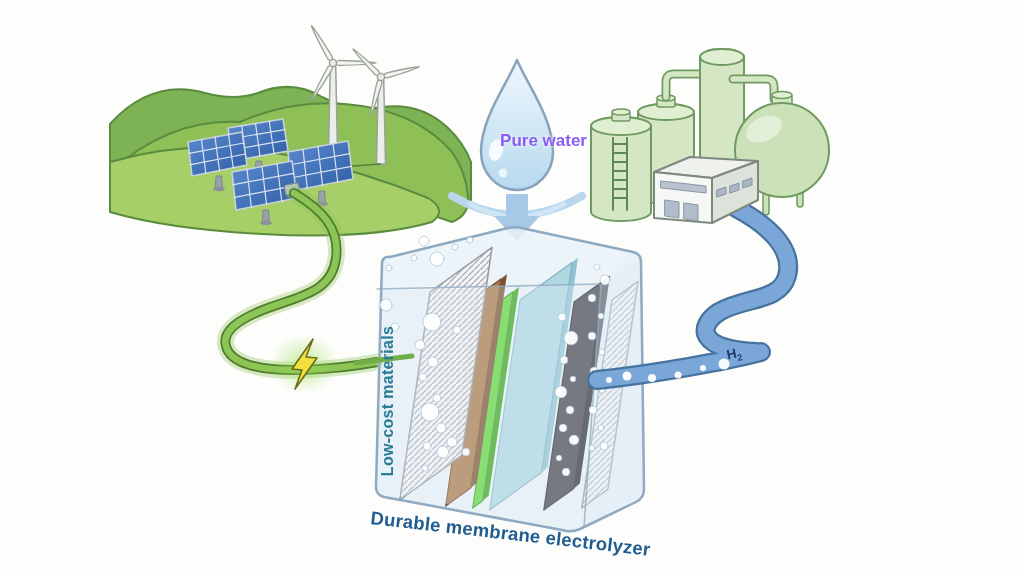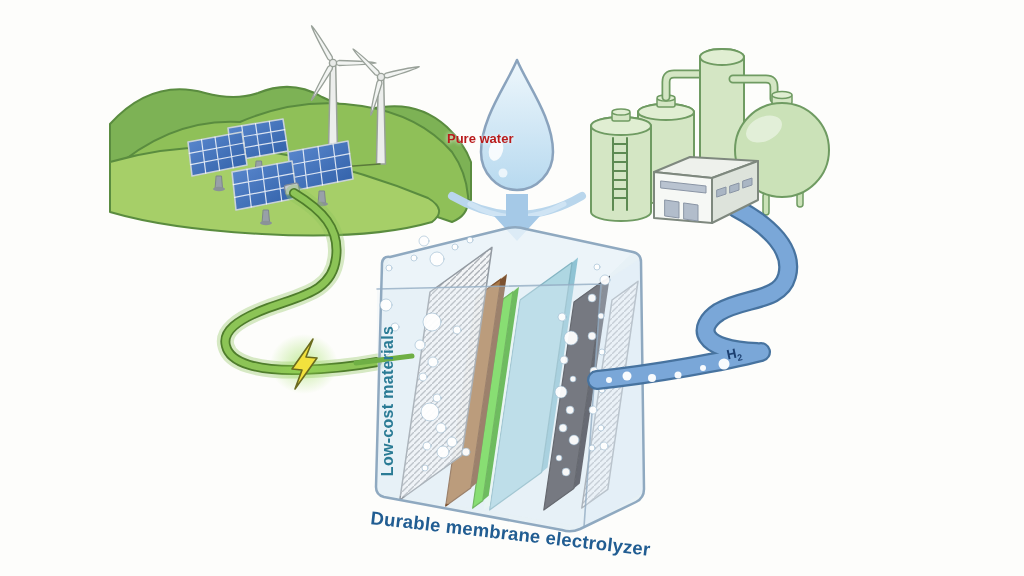--- a/index.html
+++ b/index.html
@@ -1,22 +1,22 @@
 <!DOCTYPE html>
 <html><head>
 <meta charset="utf-8">
 <style>
   html,body{margin:0;padding:0;background:#fdfdfb;}
   #stage{position:relative;width:1024px;height:576px;background:#fdfdfb;overflow:hidden;
          font-family:"Liberation Sans",sans-serif;}
   #scene{position:absolute;left:0;top:0;}
   #scene *{stroke-linejoin:round;stroke-linecap:round;}
   .lbl{position:absolute;font-weight:bold;white-space:nowrap;}
-  #pure-water-label{left:447px;top:131px;width:140px;text-align:left;font-size:13px;
-      color:#b91c1c;text-shadow:0 0 4px rgba(255,255,255,.95);}
+  #pure-water-label{left:447px;top:131px;width:140px;text-align:right;font-size:17px;
+      color:#8b5cf6;text-shadow:0 0 4px rgba(255,255,255,.95);}
   #low-cost-label{left:307px;top:390px;width:166px;height:22px;text-align:center;font-size:16px;
       color:#2a7b95;transform:rotate(-90deg);letter-spacing:.3px;}
   #durable-label{left:372px;top:507px;width:300px;font-size:18.5px;color:#215d92;
       transform:rotate(6.5deg);transform-origin:left top;letter-spacing:.2px;}
   #h2-label{left:727px;top:346px;font-size:13.5px;color:#1c3f70;transform:rotate(-12deg);}
   #h2-label sub{font-size:9px;}
 </style>
 </head>
 <body>
 

